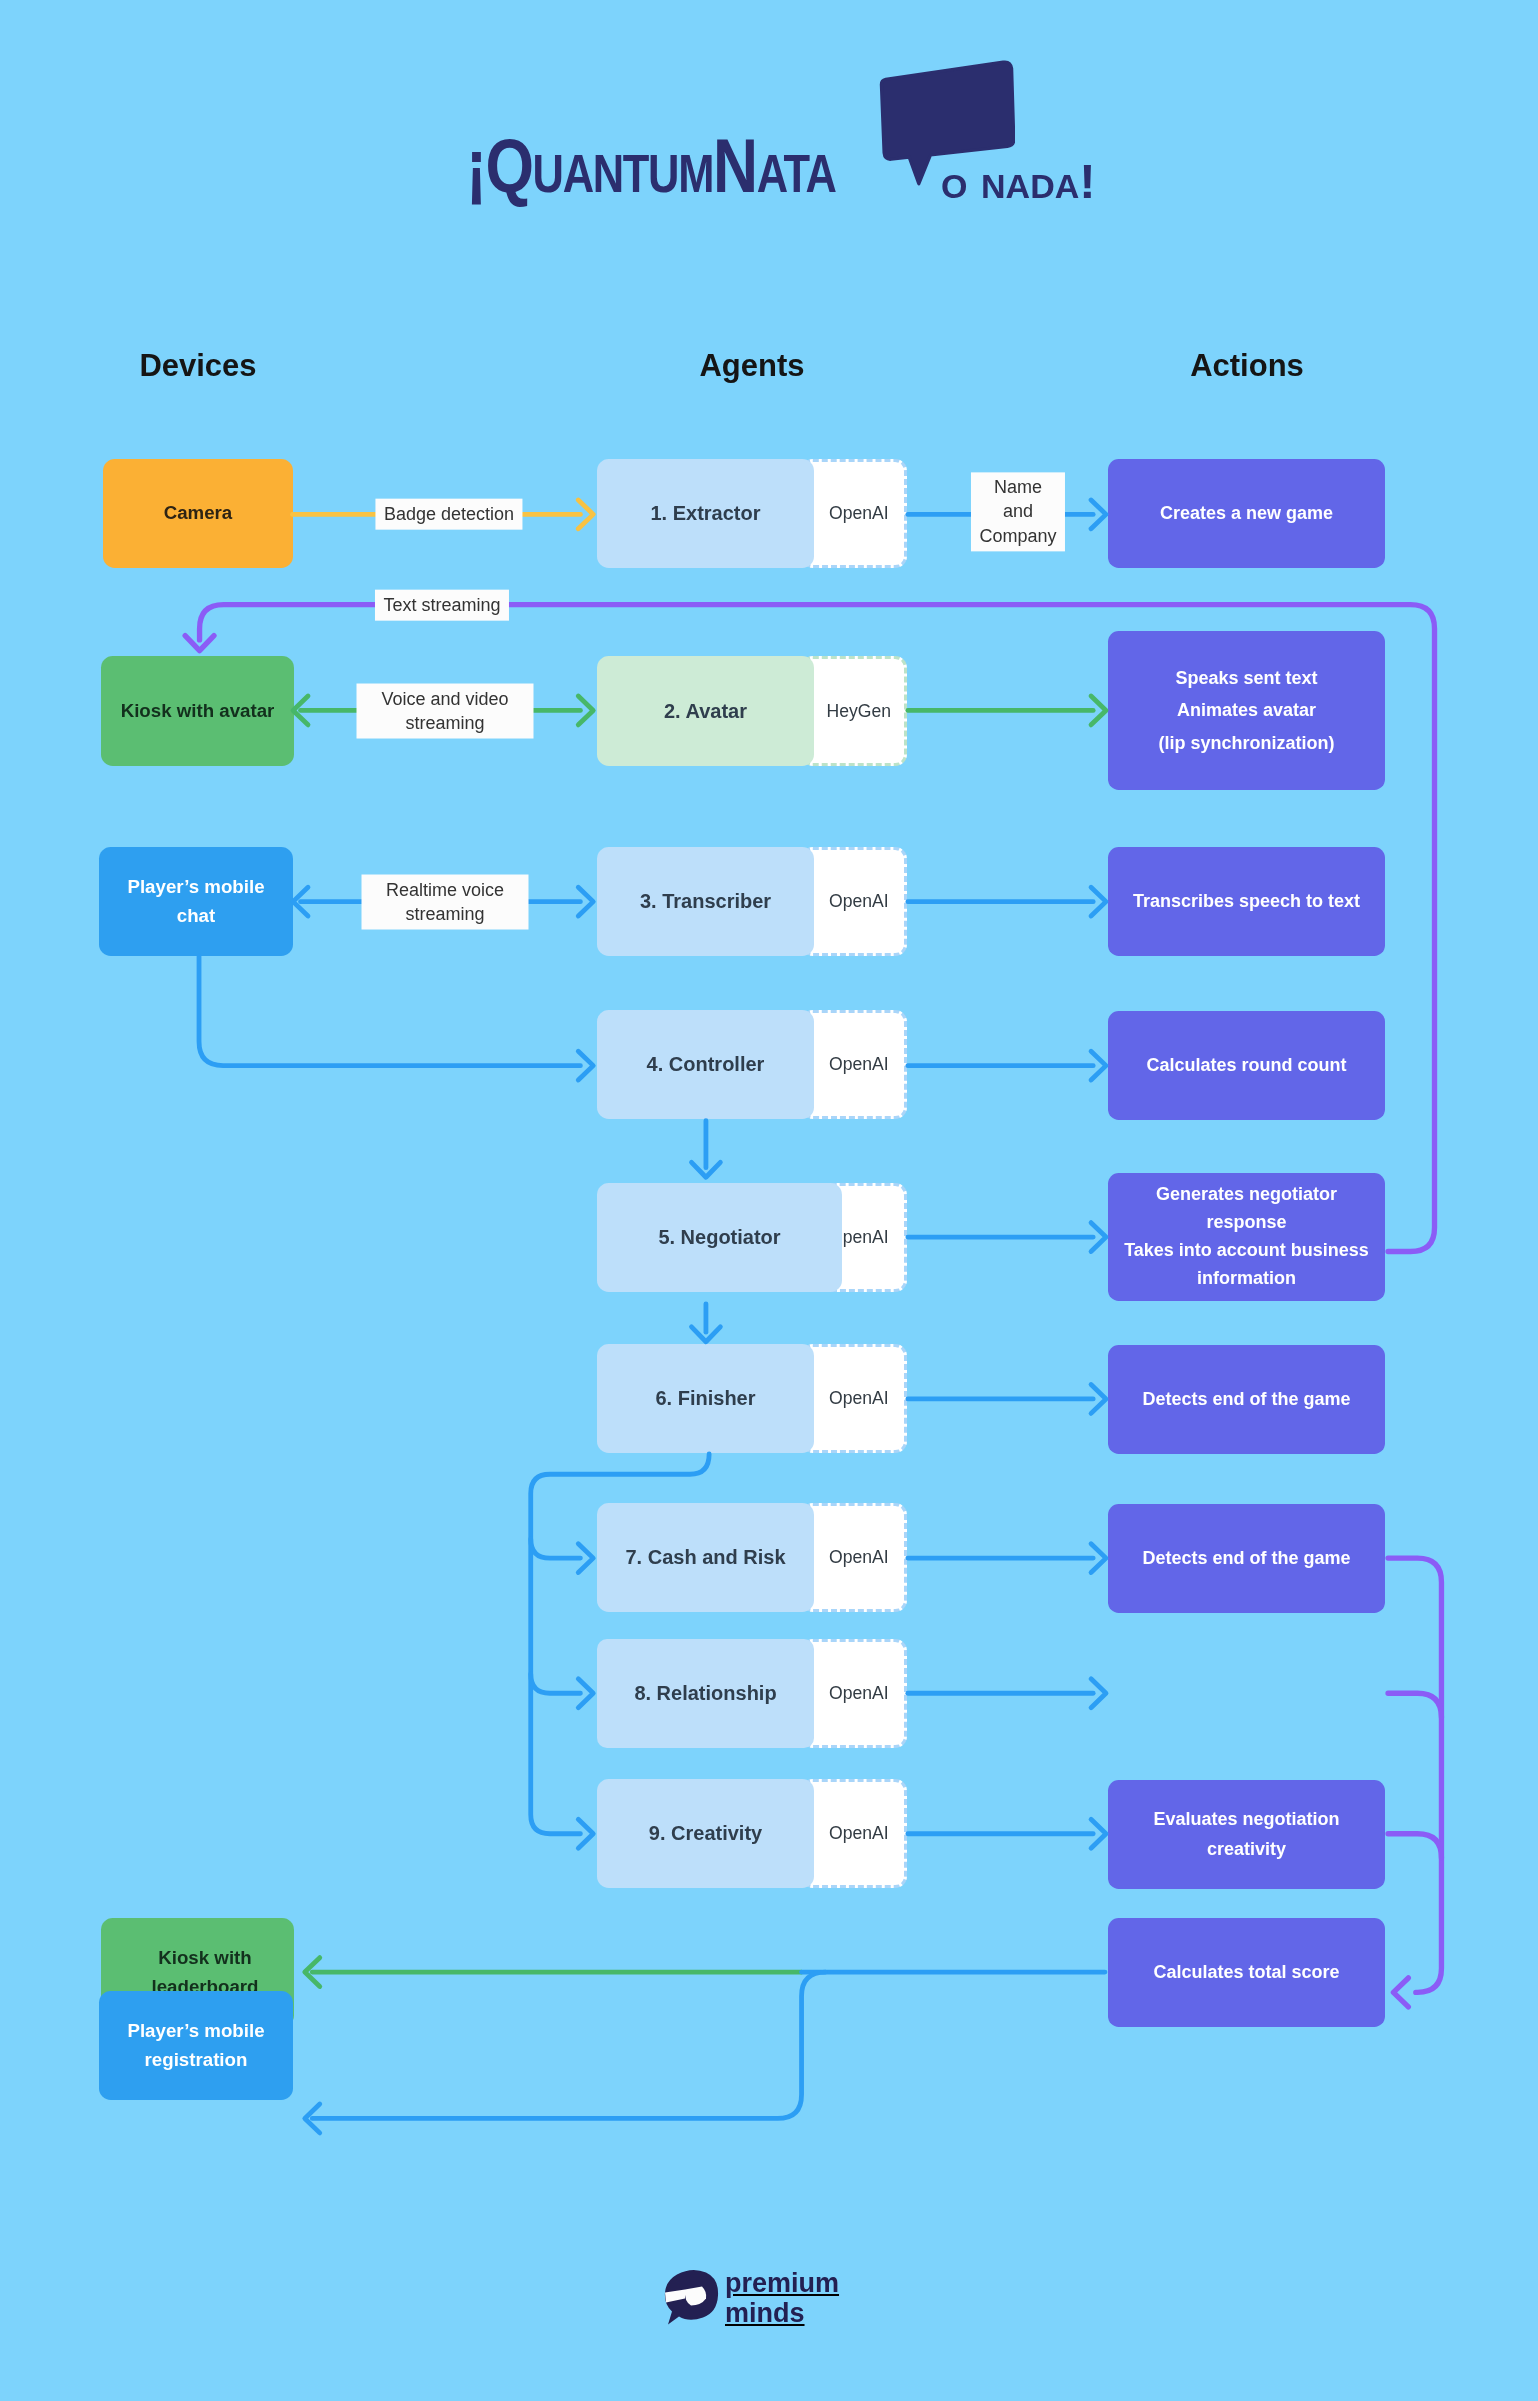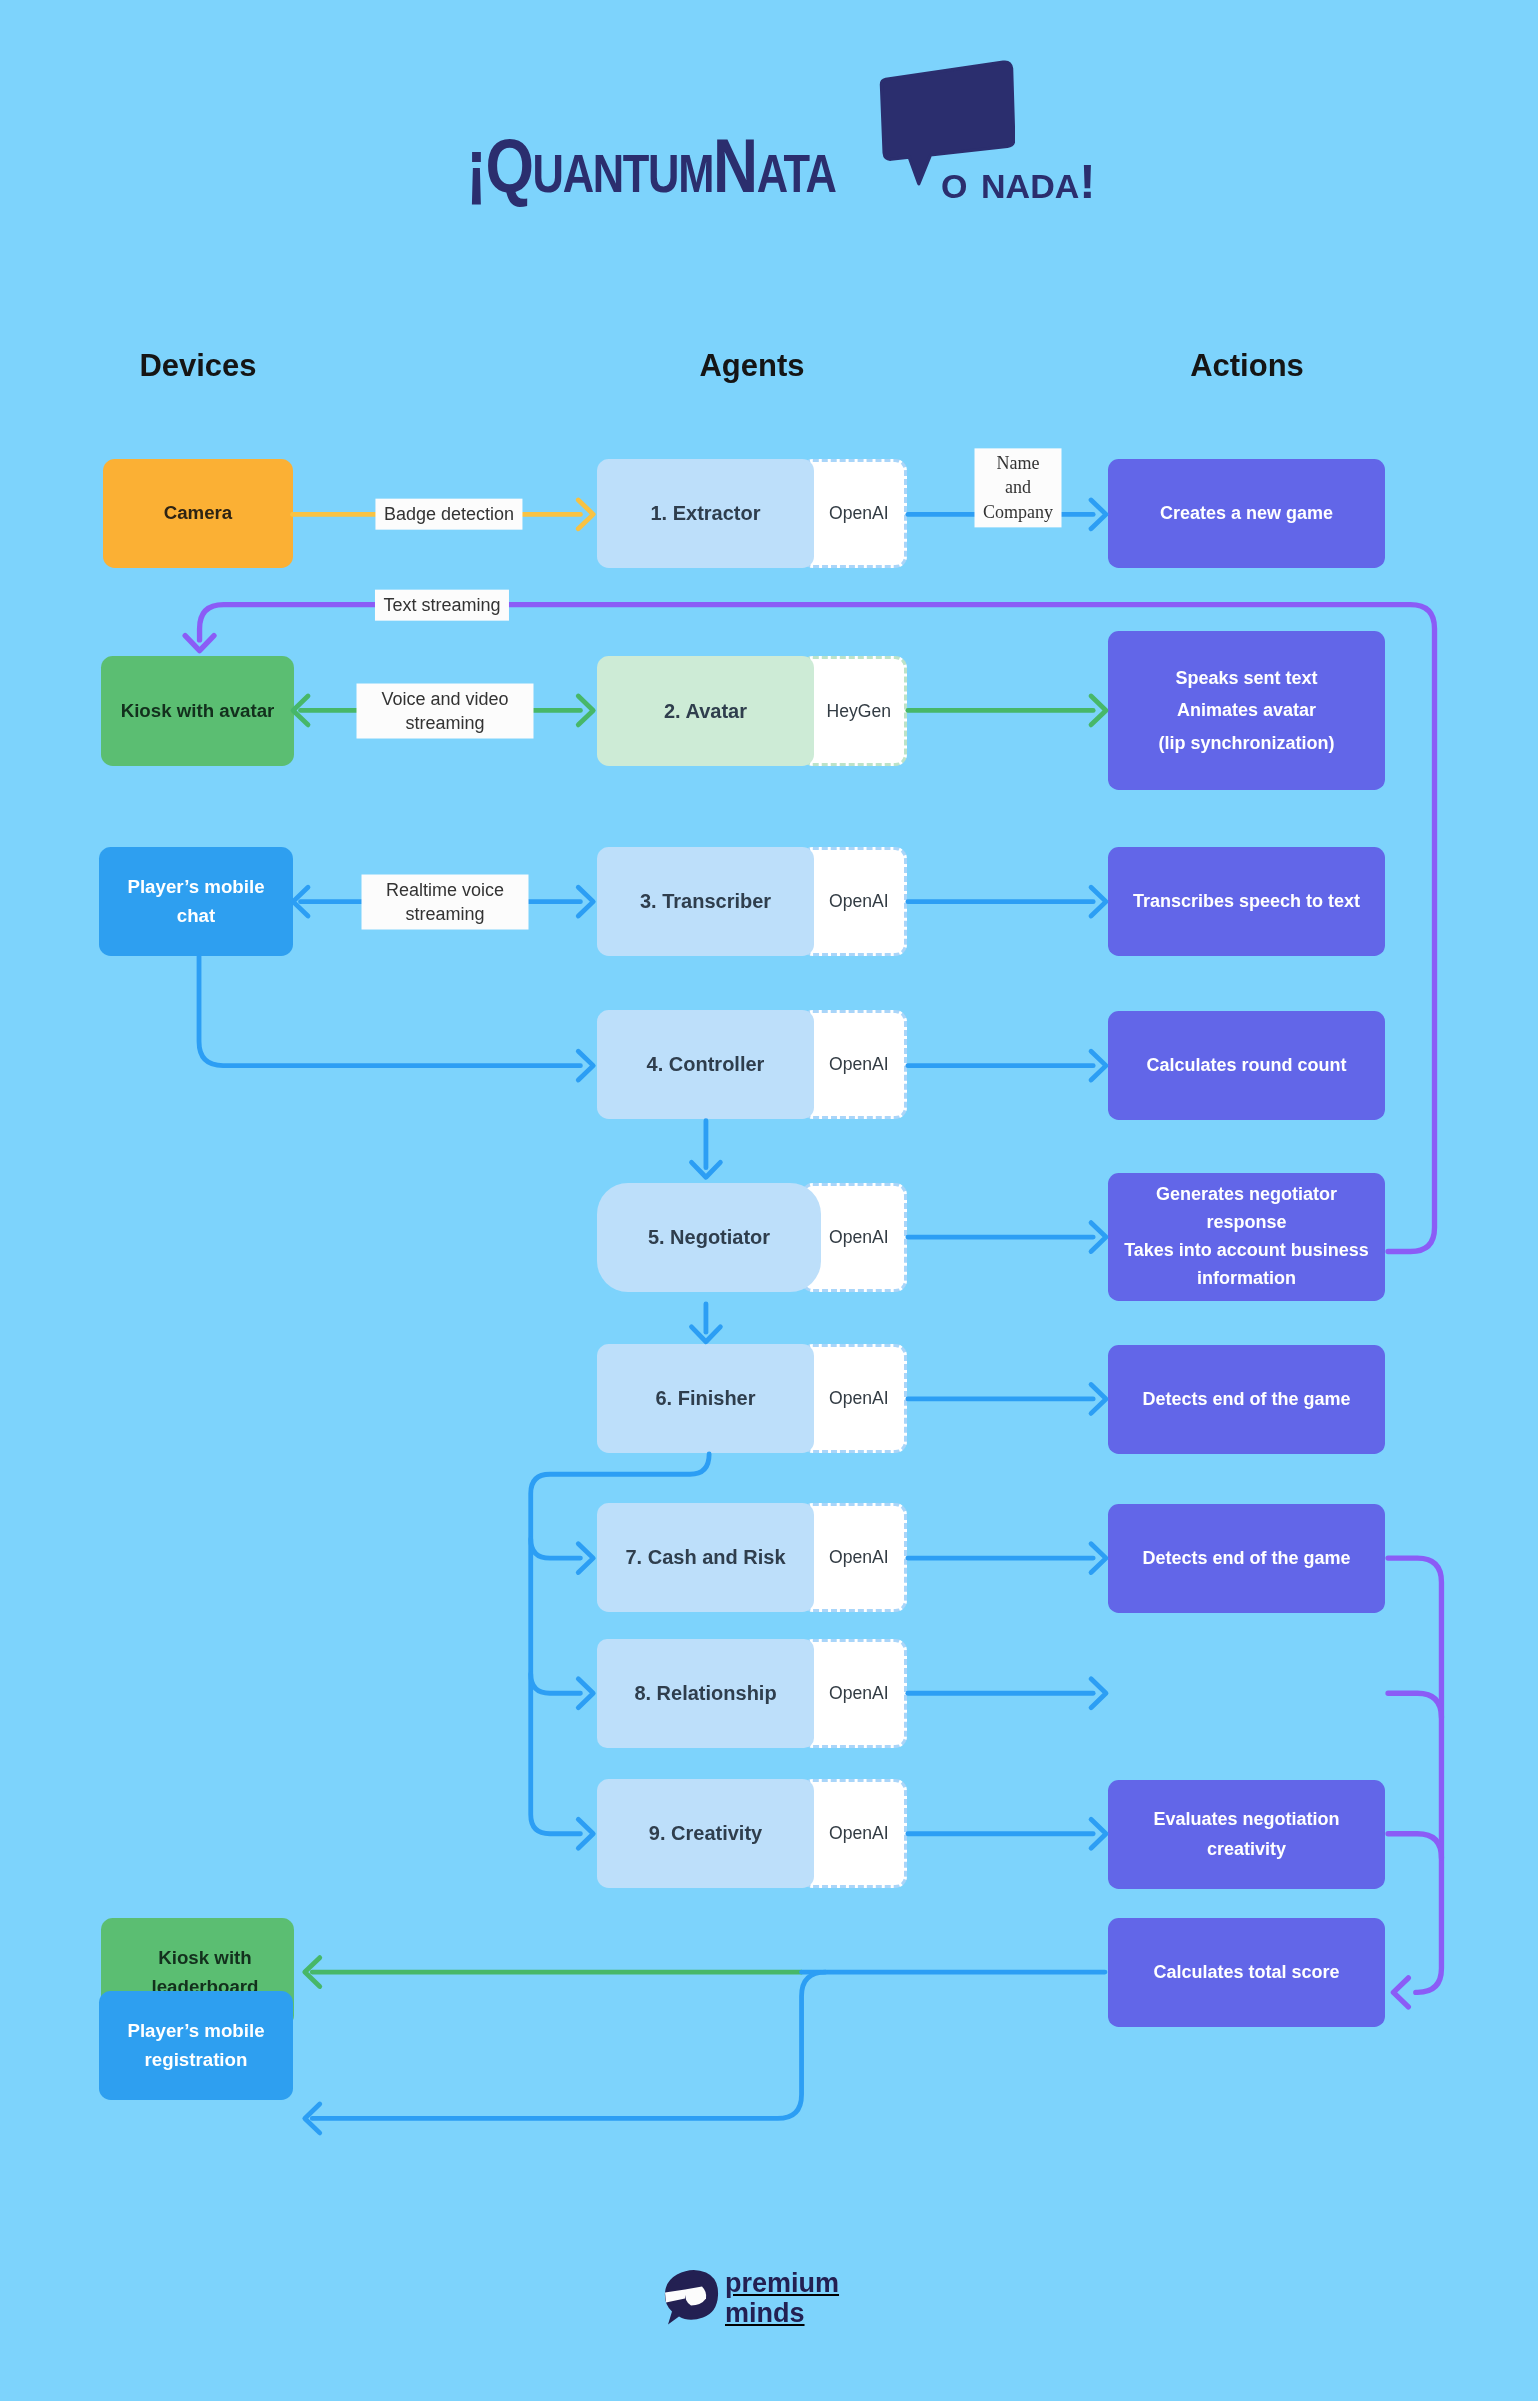--- a/index.html
+++ b/index.html
@@ -89,21 +89,21 @@
     </div>
   <div class="agent greenish" style="left:597px;top:656px;width:217px;height:110px;">
       <span>2.  Avatar</span>
     </div>
   <div class="agent" style="left:597px;top:847px;width:217px;height:109px;">
       <span>3.  Transcriber</span>
     </div>
   <div class="agent" style="left:597px;top:1010px;width:217px;height:109px;">
       <span>4.  Controller</span>
     </div>
-  <div class="agent" style="left:597px;top:1183px;width:224px;height:109px;border-radius:31px;">
+  <div class="agent" style="left:597px;top:1183px;width:245px;height:109px;">
       <span>5.  Negotiator</span>
     </div>
   <div class="agent" style="left:597px;top:1344px;width:217px;height:109px;">
       <span>6.  Finisher</span>
     </div>
   <div class="agent" style="left:597px;top:1503px;width:217px;height:109px;">
       <span>7.  Cash and Risk</span>
     </div>
   <div class="agent" style="left:597px;top:1639px;width:217px;height:109px;border-radius:10px;">
       <span>8.  Relationship</span>
@@ -197,21 +197,21 @@
       <path d="M2598 2343 H2640 Q2685 2343 2685 2298 V1177 Q2685 1132 2640 1132 H418 Q373 1132 373 1177 V1198"></path>
       <path d="M346 1190 L373 1218 L400 1190"></path>
       <path d="M2598 2917 H2653 Q2698 2917 2698 2962 V3685 Q2698 3730 2653 3730 H2650"></path>
       <path d="M2636 3703 L2608 3730 L2636 3757"></path>
       <path d="M2598 3170 H2653 Q2698 3170 2698 3215"></path>
       <path d="M2598 3433 H2653 Q2698 3433 2698 3478"></path>
     </g>
   </svg>
 
   <div class="label nowrap" style="left:449px;top:514px;">Badge detection</div>
-  <div class="label" style="left:1018px;top:488px;font-family:Liberation Serif, serif;">
+  <div class="label" style="left:1018px;top:512px;">
     <span class="aline">Name</span>
     <span class="aline">and</span>
     <span class="aline">Company</span>
   </div>
   <div class="label nowrap" style="left:442px;top:605px;">Text streaming</div>
   <div class="label" style="left:445px;top:711px;width:160px;">Voice and video streaming</div>
   <div class="label" style="left:445px;top:902px;width:150px;">Realtime voice streaming</div>
 
   <div class="footer">
     <svg width="60" height="75" viewBox="0 0 120 140">

